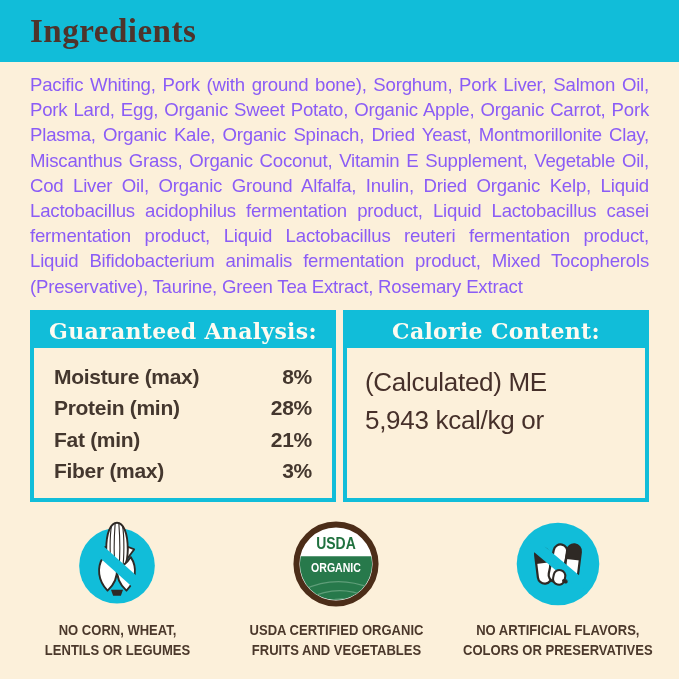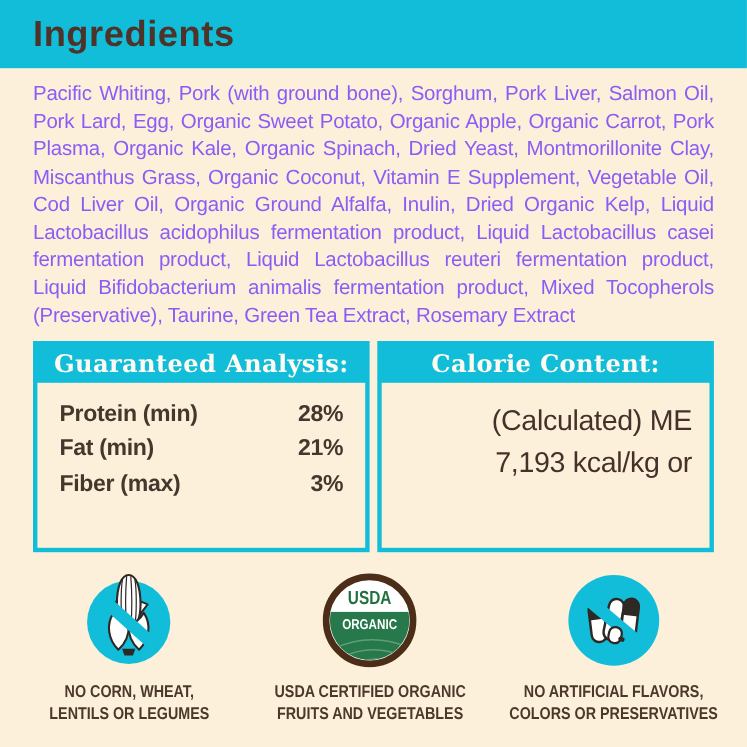--- a/index.html
+++ b/index.html
@@ -3,21 +3,21 @@
 <meta charset="utf-8">
 <style>
   html,body{margin:0;padding:0;background:#fcf0da;}
   .page{
     position:relative;width:679px;height:679px;background:#fcf0da;
     font-family:"Liberation Sans",sans-serif;color:#4f4337;overflow:hidden;
   }
   
   .topbar{height:62px;background:#11bdd9;display:flex;align-items:center;}
   .topbar h1{
-    margin:0 0 0 30px;font-family:Liberation Sans, sans-serif;font-weight:700;
+    margin:0 0 0 30px;font-family:Liberation Serif, serif;font-weight:700;
     font-size:33px;color:#4e332b;letter-spacing:0.5px;
   }
   
   .ingredients{
     margin:10px 30px 0 30px;
   }
   .ingredients p{
     margin:0;font-size:18.6px;line-height:25.2px;letter-spacing:-0.2px;
     text-align:justify;color:#8b5cf6;font-weight:500;
   }
@@ -29,21 +29,21 @@
     font-family:"DejaVu Serif",serif;font-weight:700;font-size:22px;
     color:#fdfbf1;letter-spacing:0.3px;text-align:right;
   }
   .panel-body{background:#fcf0da;height:150px;box-sizing:border-box;}
   .ga-body{padding:13px 20px 11px 20px;}
   .ga-row{
     display:flex;justify-content:space-between;align-items:baseline;
     font-size:21px;font-weight:700;color:#44372e;line-height:31.5px;
     letter-spacing:-0.3px;
   }
-  .cal-body{padding:15px 16px 0 18px;text-align:right;}
+  .cal-body{padding:15px 16px 0 18px;}
   .cal-line{
     font-size:26px;line-height:38px;color:#46302a;letter-spacing:-0.3px;
   }
   
   .badges{display:flex;margin:19px 8px 0 8px;}
   .badge-col{flex:1;display:flex;flex-direction:column;align-items:center;}
   .badge-icon{width:86px;height:86px;display:block;}
   .badge-caption{
     margin-top:13px;text-align:center;font-weight:700;font-size:15.5px;
     line-height:20.5px;color:#4b382b;white-space:nowrap;
@@ -62,39 +62,43 @@
   <div class="ingredients">
     <p>Pacific Whiting, Pork (with ground bone), Sorghum, Pork Liver, Salmon Oil, Pork Lard, Egg, Organic Sweet Potato, Organic Apple, Organic Carrot, Pork Plasma, Organic Kale, Organic Spinach, Dried Yeast, Montmorillonite Clay, Miscanthus Grass, Organic Coconut, Vitamin E Supplement, Vegetable Oil, Cod Liver Oil, Organic Ground Alfalfa, Inulin, Dried Organic Kelp, Liquid Lactobacillus acidophilus fermentation product, Liquid Lactobacillus casei fermentation product, Liquid Lactobacillus reuteri fermentation product, Liquid Bifidobacterium animalis fermentation product, Mixed Tocopherols (Preservative), Taurine, Green Tea Extract, Rosemary Extract</p>
   </div>
 
   <div class="panels">
 
     <div class="panel">
       <div class="panel-header">Guaranteed Analysis:</div>
       <div class="panel-body ga-body">
         <div class="ga-row">
+          <span>Moisture (max)</span>
+          <span>8%</span>
+        </div>
+        <div class="ga-row">
           <span>Protein (min)</span>
           <span>28%</span>
         </div>
         <div class="ga-row">
           <span>Fat (min)</span>
           <span>21%</span>
         </div>
         <div class="ga-row">
           <span>Fiber (max)</span>
           <span>3%</span>
         </div>
       </div>
     </div>
 
     <div class="panel">
       <div class="panel-header">Calorie Content:</div>
       <div class="panel-body cal-body">
         <div class="cal-line">(Calculated) ME</div>
-        <div class="cal-line">7,193 kcal/kg or</div>
+        <div class="cal-line">5,943 kcal/kg or</div>
       </div>
     </div>
 
   </div>
 
   <div class="badges">
 
 
     <div class="badge-col">
       <svg class="badge-icon" viewBox="0 0 100 100">

